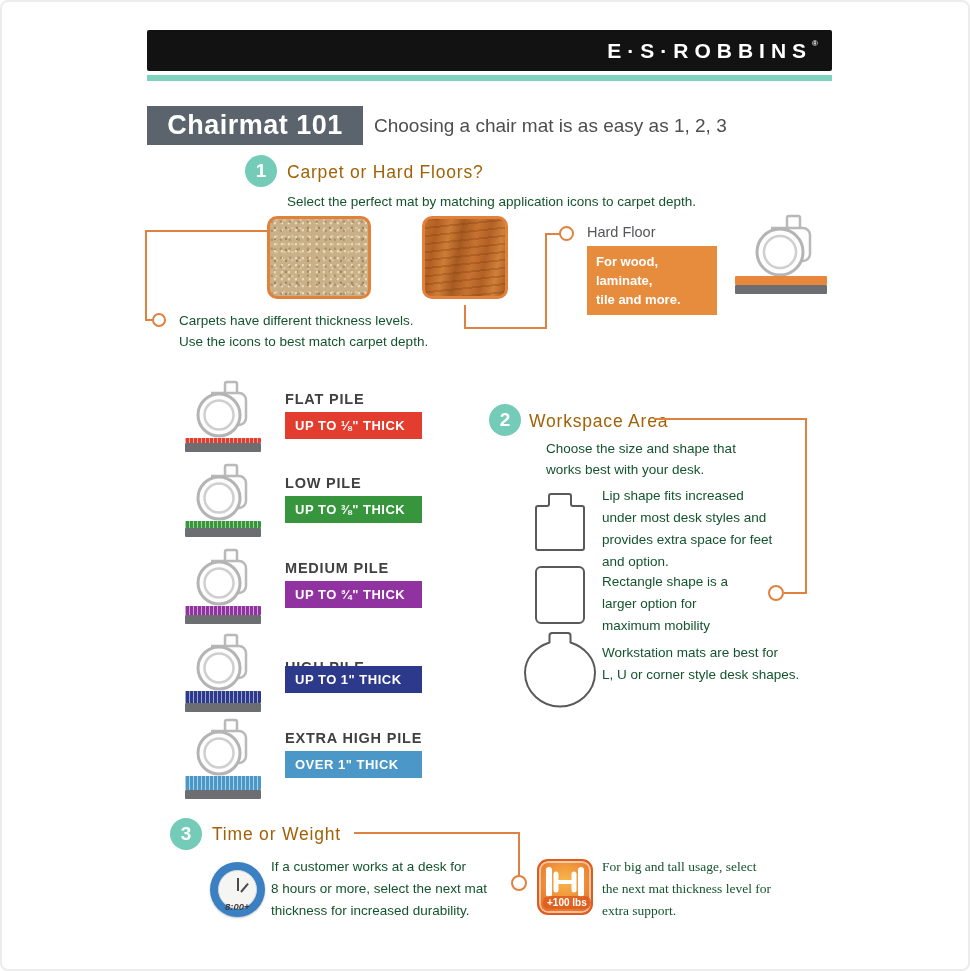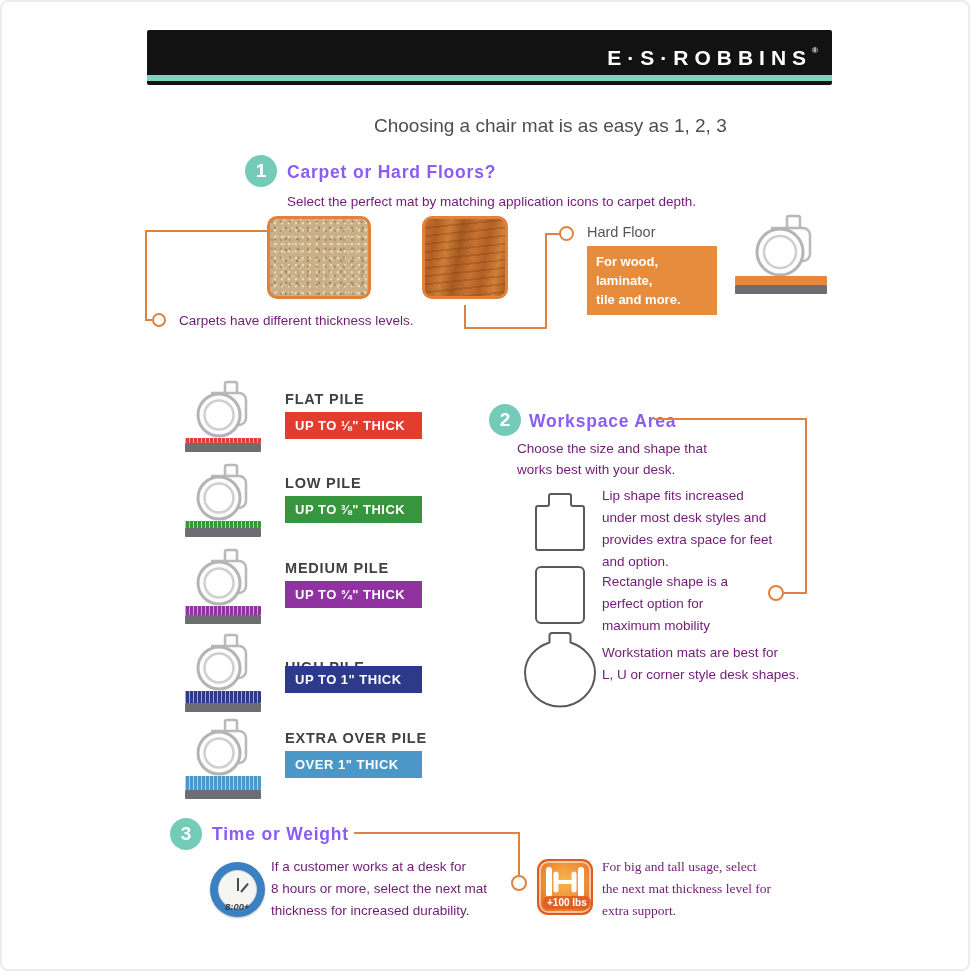--- a/index.html
+++ b/index.html
@@ -3,21 +3,21 @@
 <meta charset="utf-8">
 <style>
   * { margin:0; padding:0; box-sizing:border-box; }
   body { background:#fff; font-family:"Liberation Sans", sans-serif; }
   .page {
     position:relative; width:970px; height:971px; background:#fff;
     border:2px solid #ececec; border-radius:8px; overflow:hidden;
   }
   
   .brand-bar {
-    position:absolute; left:145px; top:28px; width:685px; height:55px;
+    position:absolute; left:145px; top:28px; width:685px; height:41px;
     background:#121212; display:flex; align-items:center; justify-content:flex-end;
     padding-right:14px; border-radius:2px;
   }
   .brand-logo { color:#fff; font-size:21px; font-weight:bold; letter-spacing:6px; }
   .brand-reg { color:#fff; font-size:8px; vertical-align:top; letter-spacing:0; }
   .accent-divider {
     position:absolute; left:145px; top:73px; width:685px; height:6px; background:#7fd2c0;
   }
   
   .title-badge {
@@ -27,22 +27,22 @@
   }
   .page-subtitle {
     position:absolute; left:372px; top:113px; font-size:19px; color:#4d4e50; white-space:nowrap;
   }
   
   .step-circle {
     position:absolute; width:32px; height:32px; border-radius:50%;
     background:#74ccb8; color:#fff; font-weight:bold; font-size:19px;
     display:flex; align-items:center; justify-content:center;
   }
-  .step-title { position:absolute; font-size:17.5px; font-weight:bold; color:#8b5cf6; letter-spacing:0.8px; white-space:nowrap; }
-  .body-text { font-size:13.5px; color:#701a75; line-height:21px; white-space:nowrap; }
+  .step-title { position:absolute; font-size:17.5px; font-weight:normal; color:#a16207; letter-spacing:0.8px; white-space:nowrap; }
+  .body-text { font-size:13.5px; color:#14532d; line-height:21px; white-space:nowrap; }
   
   .cline { position:absolute; background:#e0823f; }
   .cnode {
     position:absolute; border:2px solid #e0823f; background:#fff; border-radius:50%;
   }
   
   .swatch { position:absolute; border:3px solid #e0813c; border-radius:10px; }
   .swatch-carpet {
     left:265px; top:214px; width:104px; height:83px;
     background-color:#c9b089;
@@ -103,35 +103,37 @@
 </head>
 <body>
 
 <div class="page">
 
   <div class="brand-bar">
     <span class="brand-logo"><span>E·S·ROBBINS</span><sup class="brand-reg">®</sup></span>
   </div>
   <div class="accent-divider"></div>
 
+  <div class="title-badge">Chairmat 101</div>
   <div class="page-subtitle">Choosing a chair mat is as easy as 1, 2, 3</div>
 
   <div class="step-circle" style="left:243px; top:153px;">1</div>
   <div class="step-title" style="left:285px; top:160px;">Carpet or Hard Floors?</div>
   <div class="body-text" style="position:absolute; left:285px; top:189px;">Select the perfect mat by matching application icons to carpet depth.</div>
 
   <div class="swatch swatch-carpet"></div>
   <div class="swatch swatch-wood"></div>
 
   <div class="cline" style="left:143px; top:228px; width:122px; height:2px;"></div>
   <div class="cline" style="left:143px; top:228px; width:2px; height:91px;"></div>
   <div class="cline" style="left:143px; top:317px; width:8px; height:2px;"></div>
   <div class="cnode" style="left:150px; top:311px; width:14px; height:14px;"></div>
   <div class="body-text multiline" style="position:absolute; left:177px; top:308px;">
     <span class="line">Carpets have different thickness levels.</span>
+    <span class="line">Use the icons to best match carpet depth.</span>
   </div>
 
   <div class="cline" style="left:462px; top:303px; width:2px; height:24px;"></div>
   <div class="cline" style="left:462px; top:325px; width:83px; height:2px;"></div>
   <div class="cline" style="left:543px; top:231px; width:2px; height:96px;"></div>
   <div class="cline" style="left:543px; top:231px; width:15px; height:2px;"></div>
   <div class="cnode" style="left:557px; top:224px; width:15px; height:15px;"></div>
   <div class="hard-floor-label">Hard Floor</div>
   <div class="hard-floor-note multiline">
     <span class="line">For wood, laminate,</span>
@@ -204,32 +206,32 @@
   <div class="caster-unit" style="left:183px; top:716px; width:76px;">
     <svg width="76" height="58" viewBox="0 0 76 58">
         <rect x="40" y="2" width="12" height="15" rx="2" fill="#fdfdfd" stroke="#b9b9b9" stroke-width="2.5"></rect>
         <path d="M26 13 h28 a7 7 0 0 1 7 7 v18 a7 7 0 0 1 -7 7 h-6" fill="#fdfdfd" stroke="#b9b9b9" stroke-width="2.5"></path>
         <circle cx="34" cy="35" r="21" fill="#fdfdfd" stroke="#b4b4b4" stroke-width="3"></circle>
         <circle cx="34" cy="35" r="14.5" fill="#fff" stroke="#cfcfcf" stroke-width="2.5"></circle>
       </svg>
     <div class="floor-strip pile-strip" style="height: 14px; background-color: rgb(75, 151, 200);"></div>
     <div class="floor-base"></div>
   </div>
-  <div class="pile-name" style="top:728px;">EXTRA OVER PILE</div>
+  <div class="pile-name" style="top:728px;">EXTRA HIGH PILE</div>
   <div class="pile-badge" style="top: 749px; background-color: rgb(75, 151, 200);">OVER 1" THICK</div>
 
   <div class="step-circle" style="left:487px; top:402px;">2</div>
   <div class="step-title" style="left:527px; top:409px;">Workspace Area</div>
 
   <div class="cline" style="left:652px; top:416px; width:153px; height:2px;"></div>
   <div class="cline" style="left:803px; top:416px; width:2px; height:176px;"></div>
   <div class="cline" style="left:782px; top:590px; width:21px; height:2px;"></div>
   <div class="cnode" style="left:766px; top:583px; width:16px; height:16px;"></div>
 
-  <div class="body-text multiline" style="position:absolute; left:515px; top:436px;">
+  <div class="body-text multiline" style="position:absolute; left:544px; top:436px;">
     <span class="line">Choose the size and shape that</span>
     <span class="line">works best with your desk.</span>
   </div>
 
   <div class="shape-icon" style="left:530px; top:489px;">
     <svg width="56" height="62" viewBox="0 0 56 62">
       <path d="M19 3 h18 a2 2 0 0 1 2 2 v8 a2 2 0 0 0 2 2 h9 a2 2 0 0 1 2 2 v40 a2 2 0 0 1 -2 2 h-44 a2 2 0 0 1 -2 -2 v-40 a2 2 0 0 1 2 -2 h9 a2 2 0 0 0 2 -2 v-8 a2 2 0 0 1 2 -2 z" fill="none" stroke="#58595b" stroke-width="2" stroke-linejoin="round"></path>
     </svg>
   </div>
   <div class="body-text multiline" style="position:absolute; left:600px; top:483px; line-height:22px;">
@@ -239,21 +241,21 @@
     <span class="line">and option.</span>
   </div>
 
   <div class="shape-icon" style="left:532px; top:563px;">
     <svg width="52" height="60" viewBox="0 0 52 60">
       <rect x="2" y="2" width="48" height="56" rx="5" fill="none" stroke="#58595b" stroke-width="2"></rect>
     </svg>
   </div>
   <div class="body-text multiline" style="position:absolute; left:600px; top:569px; line-height:22px;">
     <span class="line">Rectangle shape is a</span>
-    <span class="line">perfect option for</span>
+    <span class="line">larger option for</span>
     <span class="line">maximum mobility</span>
   </div>
 
   <div class="shape-icon" style="left:520px; top:628px;">
     <svg width="76" height="80" viewBox="0 0 76 80">
       <path d="M30 3 h16 c1.5 0 2.5 1 2.5 2.5 v7 c14 4.5 24.5 16 24.5 30 c0 20 -17 34 -35 34 c-18 0 -35 -14 -35 -34 c0 -14 10.5 -25.5 24.5 -30 v-7 c0 -1.5 1 -2.5 2.5 -2.5 z" fill="none" stroke="#58595b" stroke-width="2" stroke-linejoin="round"></path>
     </svg>
   </div>
   <div class="body-text multiline" style="position:absolute; left:600px; top:640px; line-height:22px;">
     <span class="line">Workstation mats are best for</span>

